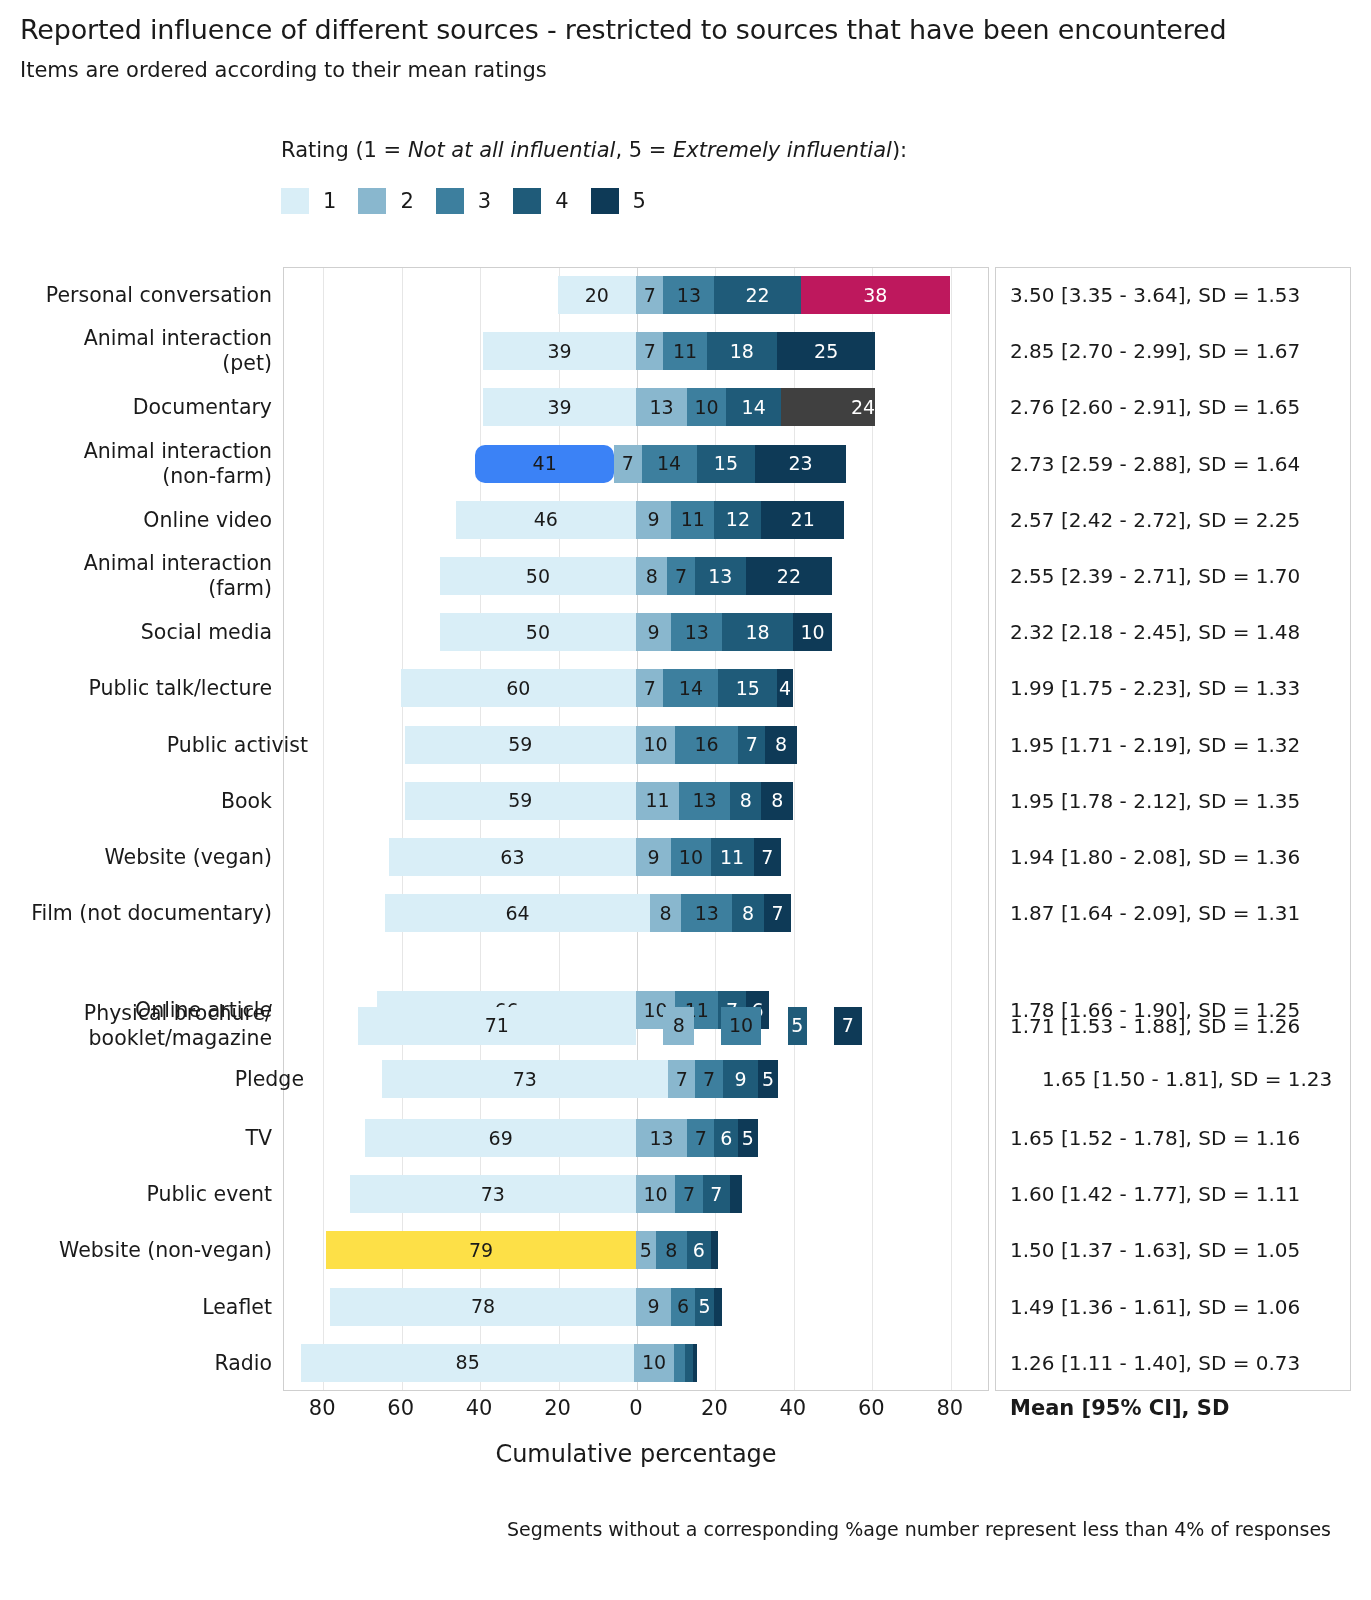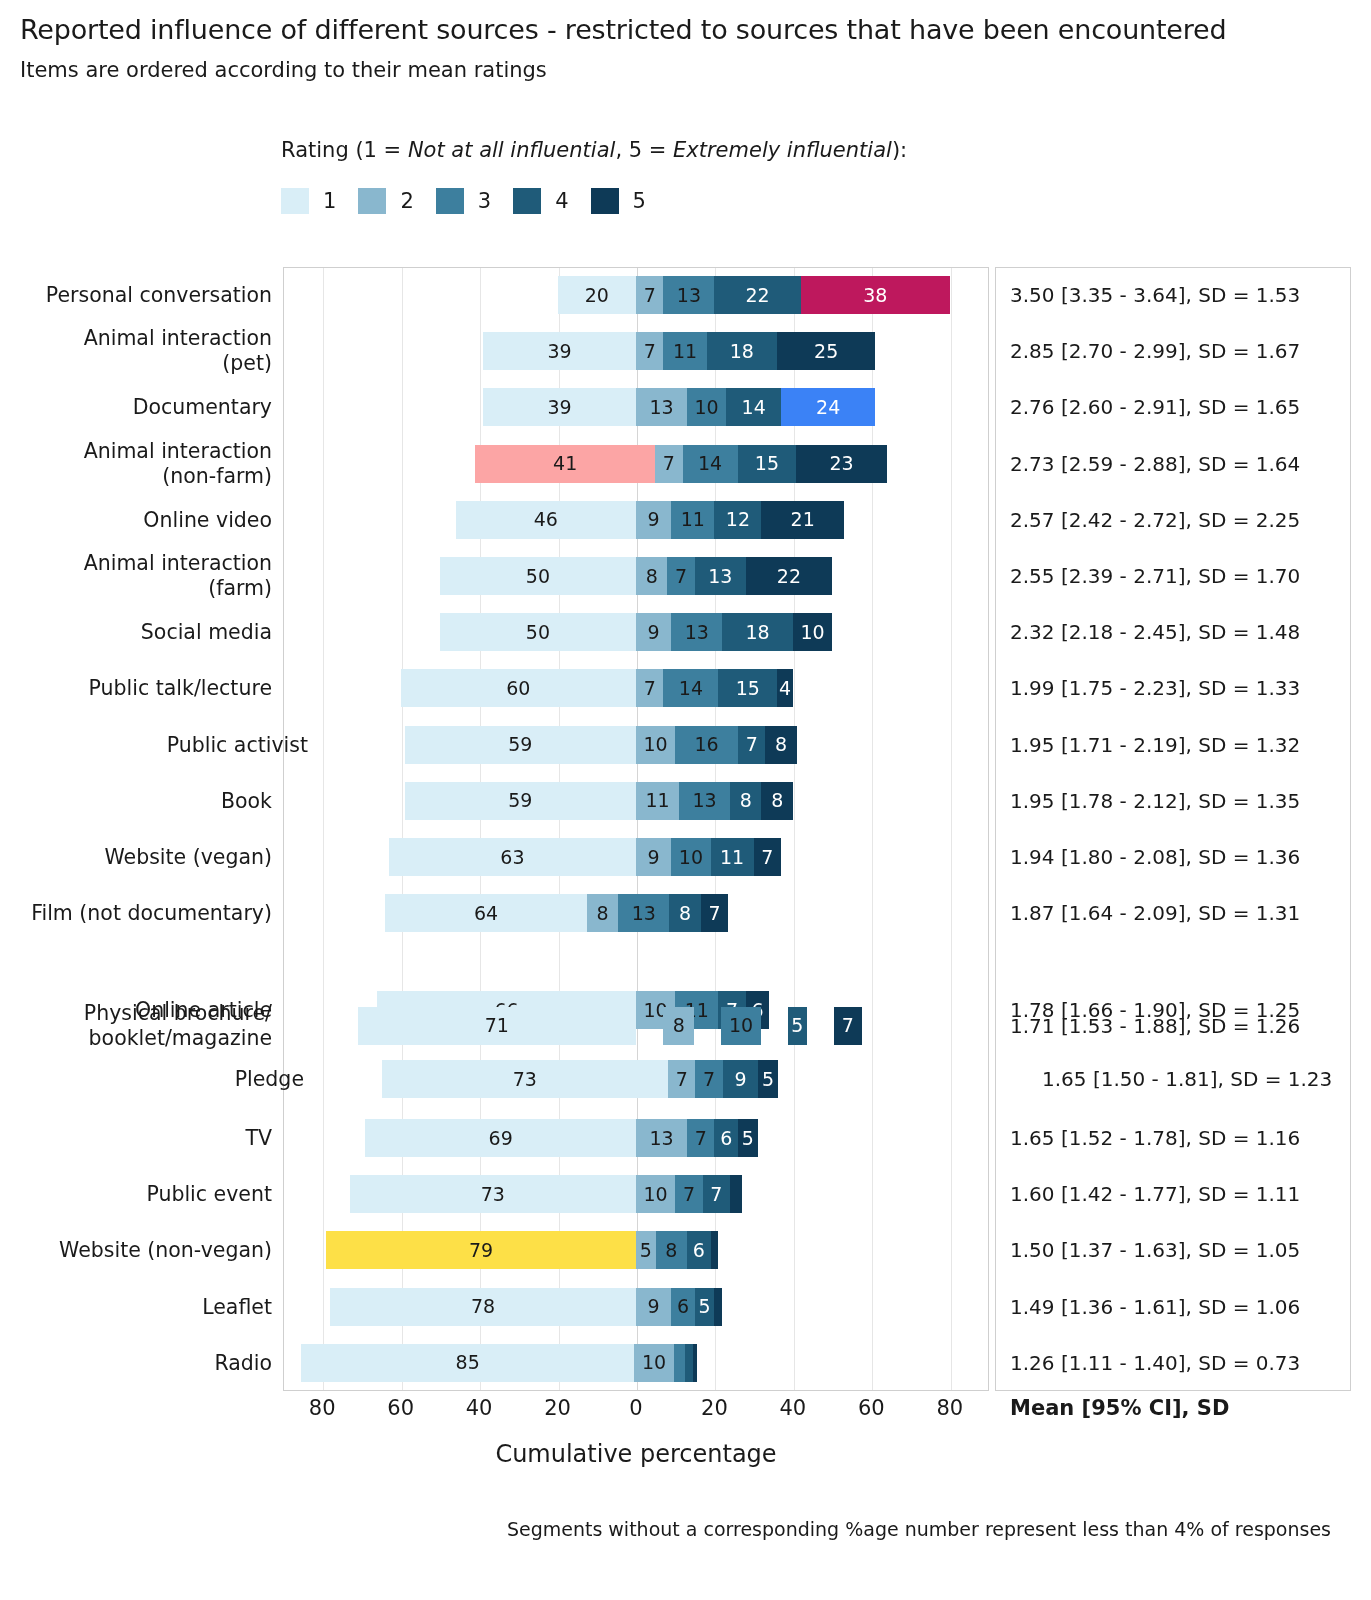--- a/index.html
+++ b/index.html
@@ -302,33 +302,33 @@
             </div>
             <div class="seg" style="width: 50.9889px; background: rgb(137, 183, 206);">
               <span>13</span>
             </div>
             <div class="seg" style="width: 39.2222px; background: rgb(61, 127, 158);">
               <span>10</span>
             </div>
             <div class="seg dark" style="width: 54.9111px; background: rgb(31, 91, 121);">
               <span>14</span>
             </div>
-            <div class="seg dark" style="width: 94.1333px; background: #3b82f6;">
+            <div class="seg dark" style="width: 94.1333px; background: #404040; justify-content: flex-end;">
               <span>24</span>
             </div>
           </div>
         </div>
         <div class="stat-text">2.76 [2.60 - 2.91], SD = 1.65</div>
       </div>
       <div class="row" style="top: 435.6px; height: 56.2px;">
         <div class="row-label">Animal interaction
 (non-farm)</div>
         <div class="bar-wrap">
           <div class="bar" style="left: 192.189px;">
-            <div class="seg" style="width: 180px; background: #fca5a5;">
+            <div class="seg" style="width: 139px; background: #3b82f6; border-radius: 10px;">
               <span>41</span>
             </div>
             <div class="seg" style="width: 27.4556px; background: rgb(137, 183, 206);">
               <span>7</span>
             </div>
             <div class="seg" style="width: 54.9111px; background: rgb(61, 127, 158);">
               <span>14</span>
             </div>
             <div class="seg dark" style="width: 58.8333px; background: rgb(31, 91, 121);">
               <span>15</span>
@@ -499,21 +499,21 @@
               <span>7</span>
             </div>
           </div>
         </div>
         <div class="stat-text">1.94 [1.80 - 2.08], SD = 1.36</div>
       </div>
       <div class="row" style="top: 885.2px; height: 56.2px;">
         <div class="row-label">Film (not documentary)</div>
         <div class="bar-wrap">
           <div class="bar" style="left: 101.978px;">
-            <div class="seg" style="width: 202px; background: rgb(217, 238, 247);">
+            <div class="seg" style="width: 265px; background: rgb(217, 238, 247);">
               <span>64</span>
             </div>
             <div class="seg" style="width: 31.3778px; background: rgb(137, 183, 206);">
               <span>8</span>
             </div>
             <div class="seg" style="width: 50.9889px; background: rgb(61, 127, 158);">
               <span>13</span>
             </div>
             <div class="seg dark" style="width: 31.3778px; background: rgb(31, 91, 121);">
               <span>8</span>

